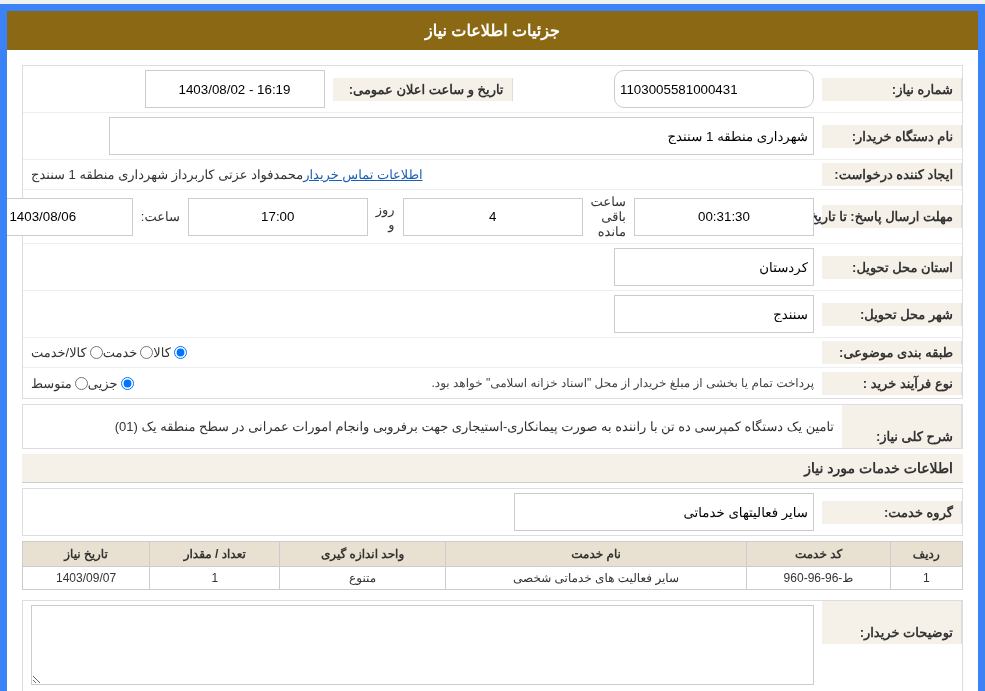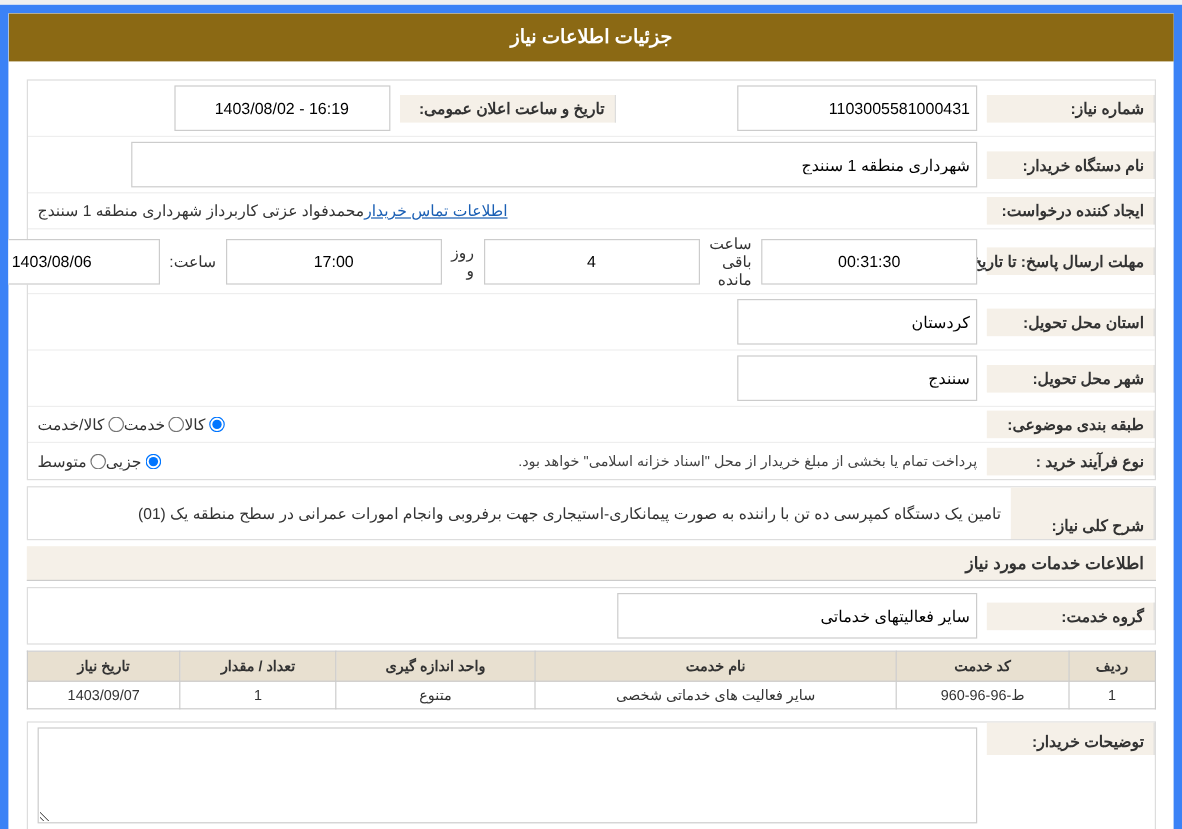--- a/index.html
+++ b/index.html
@@ -193,21 +193,21 @@
     <span>جزئیات اطلاعات نیاز</span>
   </div>
 
   <div class="content content-inner">
 
     <div class="form-section bordered-section">
 
       <div class="form-row">
         <div class="label-cell">شماره نیاز:</div>
         <div class="value-cell">
-          <input class="input-field input-medium" type="text" readonly="" style="direction: ltr; text-align: right;" value="1103005581000431">
+          <input class="input-field input-medium" type="text" readonly="" style="direction: ltr; text-align: left; border-radius: 10px;" value="1103005581000431">
         </div>
         <div class="label-cell" style="min-width:180px;">تاریخ و ساعت اعلان عمومی:</div>
         <div class="value-cell">
           <input class="input-field" type="text" readonly="" style="direction: ltr; text-align: center; width: 160px;" value="1403/08/02 - 16:19">
         </div>
       </div>
 
       <div class="form-row">
         <div class="label-cell">نام دستگاه خریدار:</div>
         <div class="value-cell">
@@ -331,21 +331,21 @@
               <td>متنوع</td>
               <td>1</td>
               <td>1403/09/07</td>
             </tr>
           </tbody>
       </table>
     </div>
 
     <div class="form-section bordered-section">
       <div class="form-row">
-        <div class="label-cell" style="align-self:flex-start; padding-top:8px;">توضیحات خریدار:</div>
+        <div class="label-cell" style="align-self:flex-start; padding-top:24px;">توضیحات خریدار:</div>
         <div class="value-cell">
           <textarea class="notes-textarea" style=""></textarea>
         </div>
       </div>
     </div>
 
     <div class="button-row">
       <button class="btn btn-primary">بازگشت</button>
       <button class="btn btn-primary">چاپ</button>
     </div>

